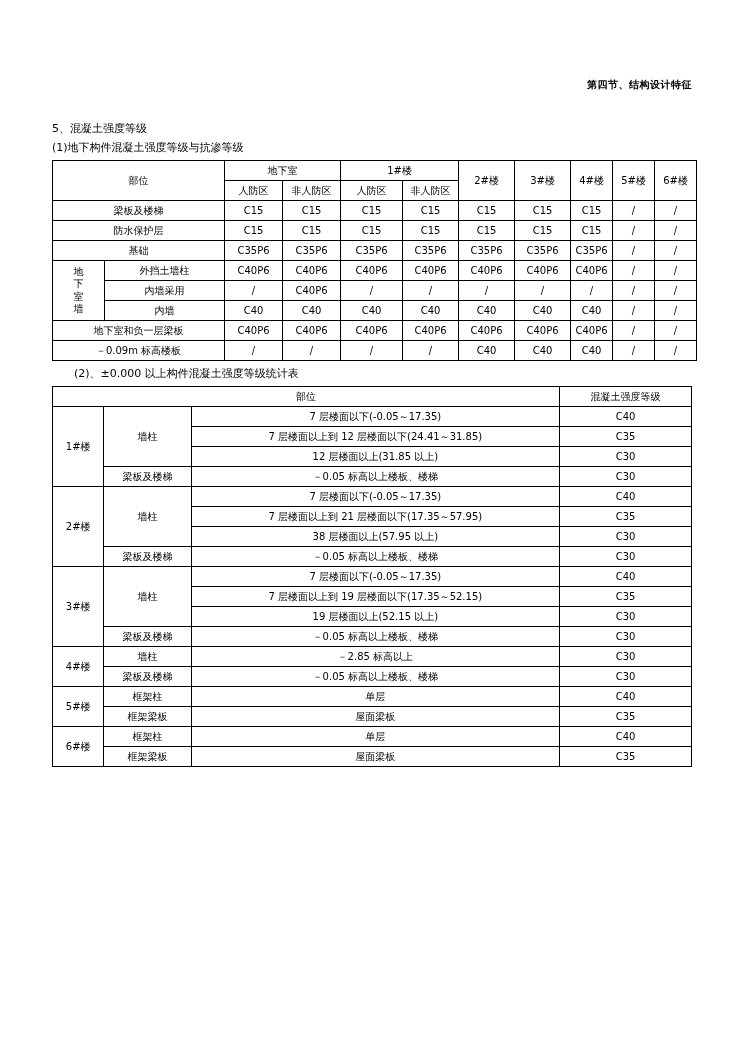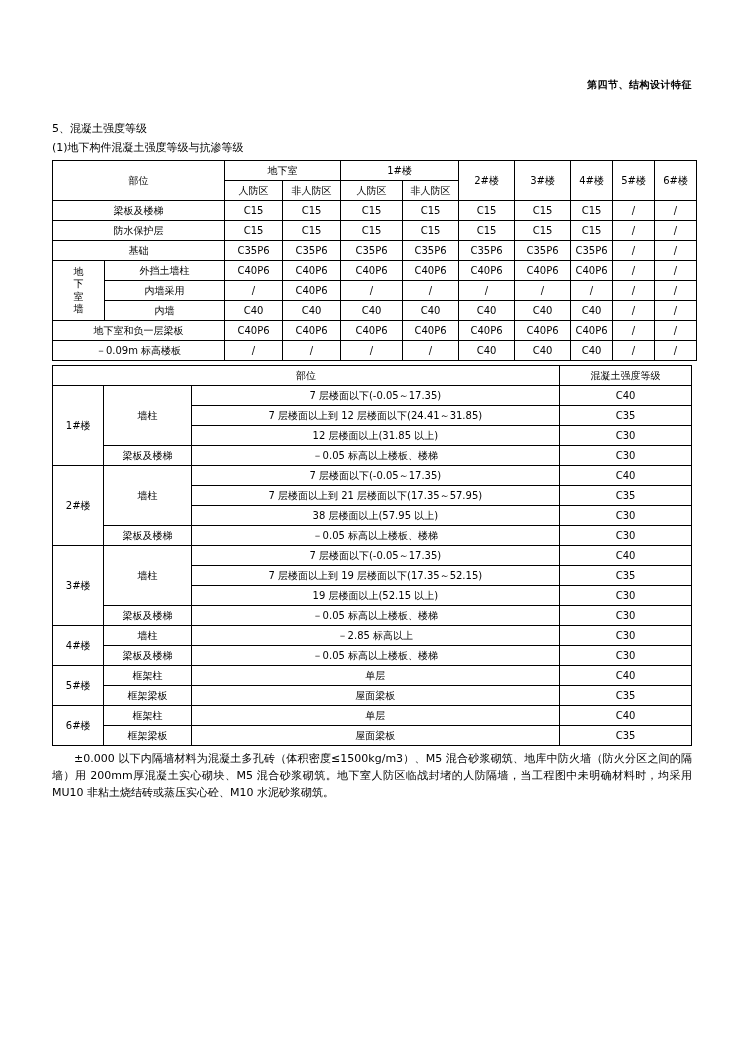--- a/index.html
+++ b/index.html
@@ -204,20 +204,21 @@
         <td>/</td>
         <td>C40</td>
         <td>C40</td>
         <td>C40</td>
         <td>/</td>
         <td>/</td>
       </tr>
     </tbody>
   </table>
 
+  <div class="para indent">(2)、±0.000 以上构件混凝土强度等级统计表</div>
 
   <table class="grid t2">
     <colgroup>
       <col style="width:46px">
         <col style="width:78px">
         <col style="width:330px">
         <col style="width:118px">
     </colgroup>
     <tbody>
       <tr>
@@ -316,15 +317,14 @@
         <td>C40</td>
       </tr>
       <tr>
         <td>框架梁板</td>
         <td>屋面梁板</td>
         <td>C35</td>
       </tr>
     </tbody>
   </table>
 
-  <div class="para indent body">±0.000 以下内隔墙材料为混凝土多孔砖（体积密度≤1500kg/m3）、M5 混合砂浆砌筑、地库中防火墙（防火分区之间的隔墙）用 200mm厚混凝土实心砌块、M5 混合砂浆砌筑。地下室人防区临战封堵的人防隔墙，当工程图中未明确材料时，均采用 MU10 非粘土烧结砖或蒸压实心砼、M10 水泥砂浆砌筑。</div>
 
 </div>
 
 </body></html>

